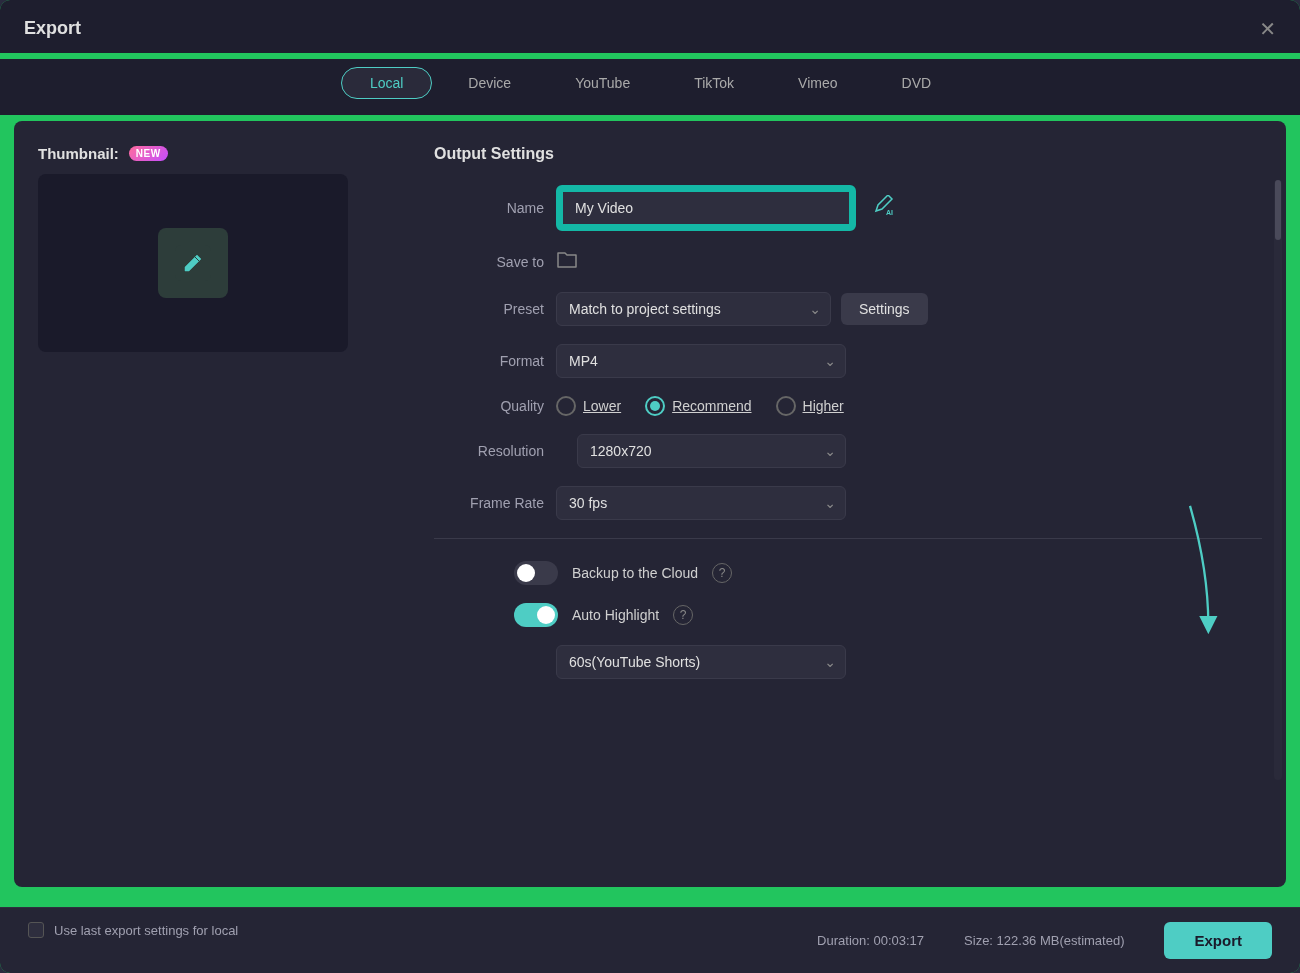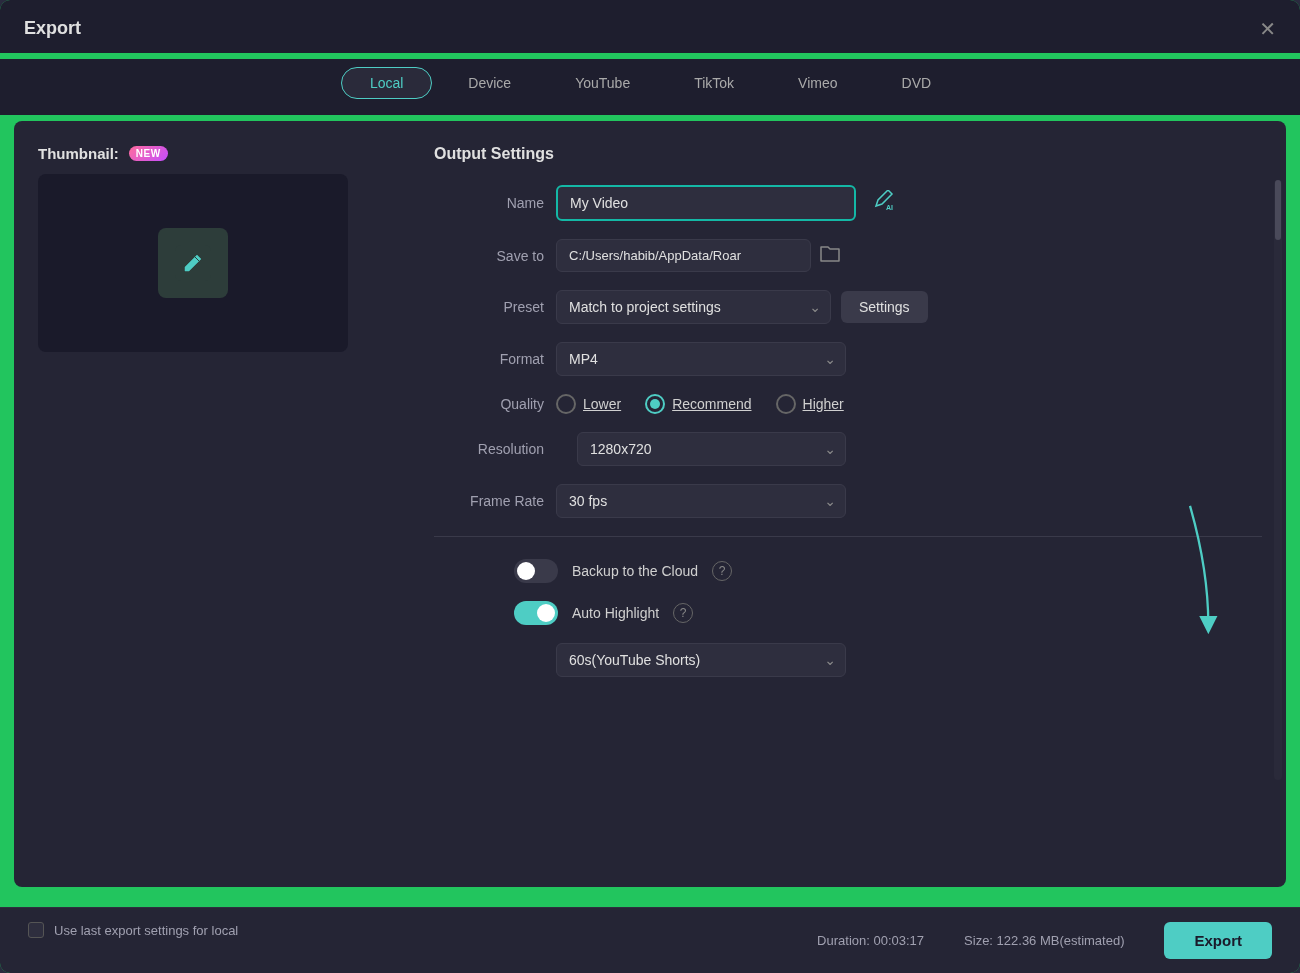--- a/index.html
+++ b/index.html
@@ -159,21 +159,21 @@
       font-size: 14px;
       width: 110px;
       text-align: right;
       flex-shrink: 0;
     }
     .text-input {
       flex: 1;
       max-width: 300px;
       padding: 8px 12px;
       background: #2e2e3e;
-      border: 2px solid #14b8a6;
+      border: 7px solid #14b8a6;
       border-radius: 6px;
       color: #e0e0e0;
       font-size: 14px;
       outline: none;
     }
     .ai-icon {
       color: #4ecdc4;
       font-size: 18px;
       cursor: pointer;
       margin-left: 4px;
@@ -467,21 +467,20 @@
             <svg width="22" height="22" viewBox="0 0 22 22">
               <path d="M4 16l2-6 10-10 4 4-10 10-6 2z" fill="none" stroke="#4ecdc4" stroke-width="1.5"></path>
               <text x="14" y="20" font-size="7" fill="#4ecdc4" font-weight="bold">AI</text>
             </svg>
           </span>
         </div>
 
         <div class="form-row">
           <span class="form-label">Save to</span>
           <div class="path-input-wrap">
-            <input class="path-input text-input" type="text" value="C:/Users/habib/AppData/Roar" style="max-width: 255px;">
             <button class="folder-btn">
               <svg width="22" height="20" viewBox="0 0 22 20">
                 <path d="M2 4h7l2 2h9v12H2V4z" fill="none" stroke="#888" stroke-width="1.5" stroke-linejoin="round"></path>
               </svg>
             </button>
           </div>
         </div>
 
         <div class="form-row">
           <span class="form-label">Preset</span>

